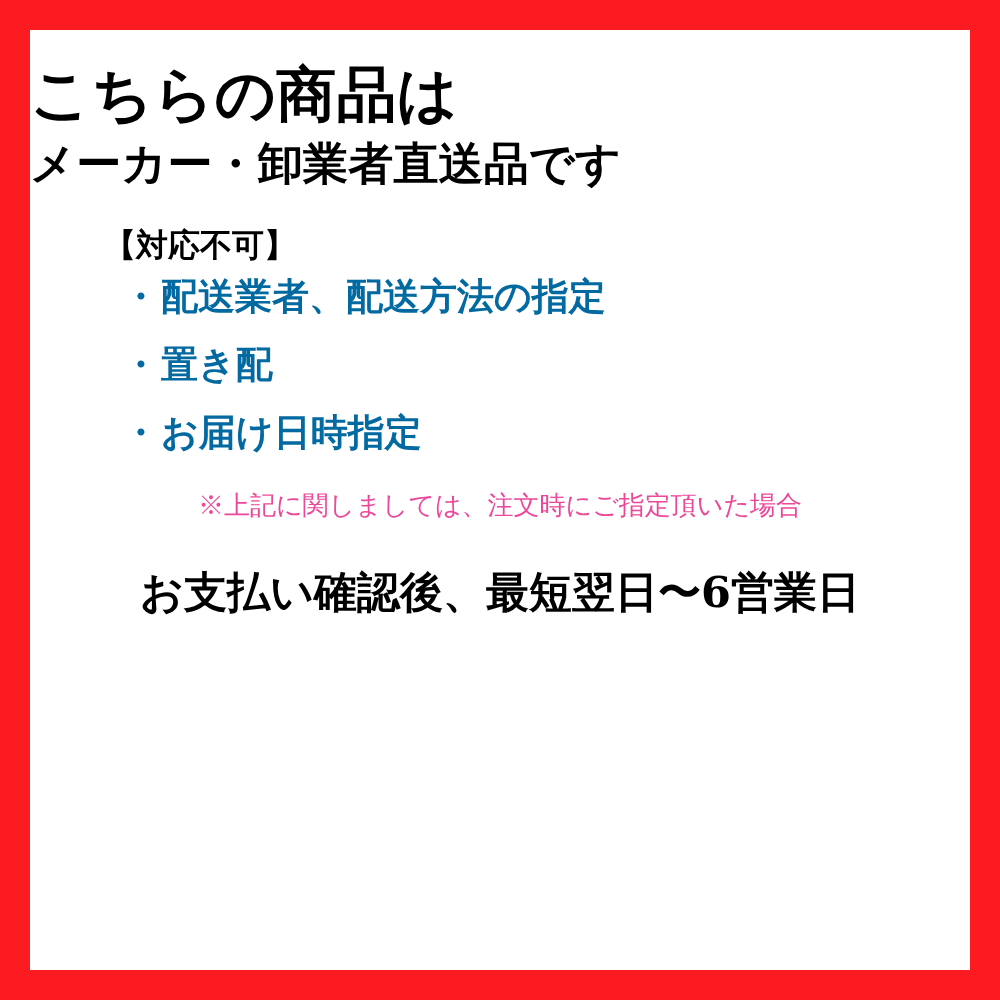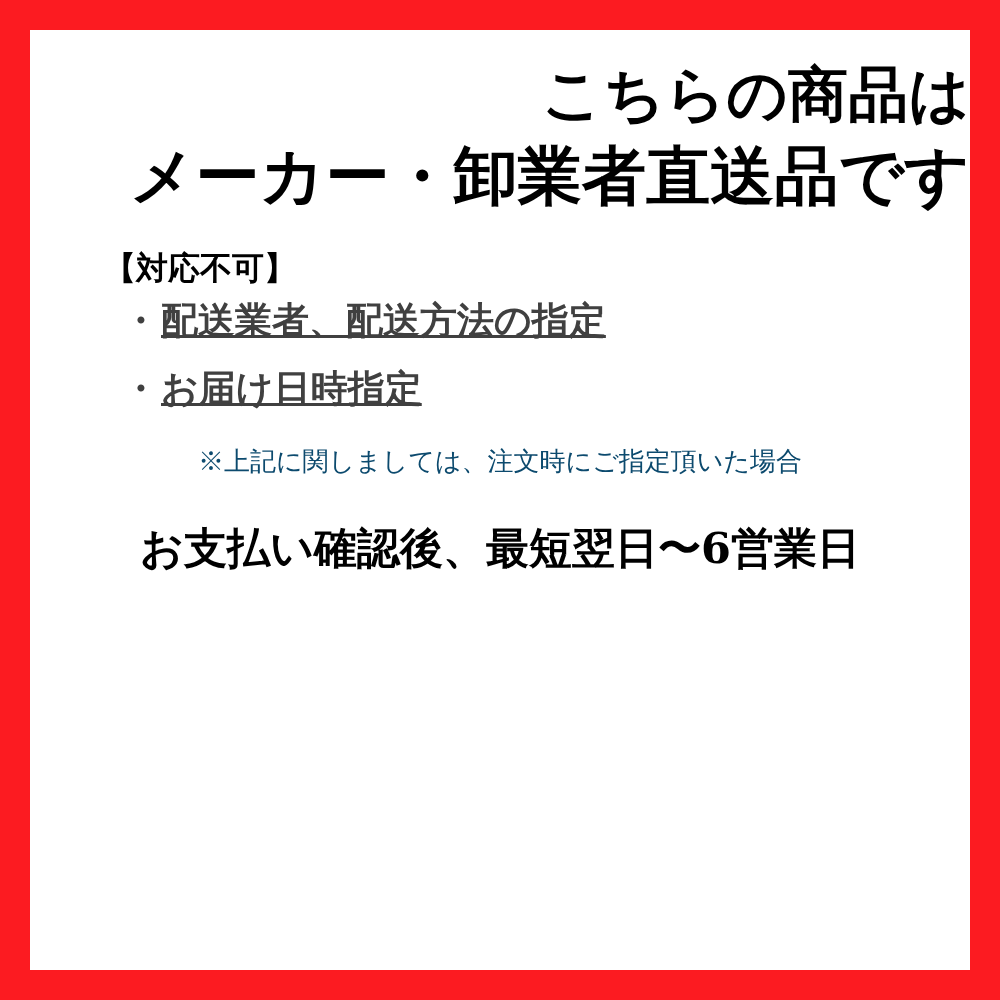--- a/index.html
+++ b/index.html
@@ -20,32 +20,32 @@
     width: 940px;
     height: 940px;
     background: #ffffff;
     box-sizing: border-box;
     display: flex;
     flex-direction: column;
     align-items: center;
   }
   .headline {
     width: 100%;
-    text-align: right;
+    text-align: left;
     font-weight: bold;
     color: #000000;
     letter-spacing: 0.01em;
   }
   .headline-line1 {
     font-size: 60px;
     line-height: 1.22;
     margin-top: 28px;
   }
   .headline-line2 {
-    font-size: 64px;
+    font-size: 45px;
     line-height: 1.22;
     margin-top: 6px;
   }
   .section-label {
     align-self: flex-start;
     margin-left: 74px;
     margin-top: 34px;
     font-size: 32px;
     font-weight: bold;
     color: #000000;
@@ -55,35 +55,34 @@
     align-self: flex-start;
     margin: 0;
     padding: 0;
     list-style: none;
     margin-left: 92px;
     margin-top: 14px;
   }
   .restriction-item {
     font-size: 37px;
     font-weight: bold;
-    color: #404040;
+    color: #0369a1;
     line-height: 1.0;
     margin-bottom: 31px;
     white-space: nowrap;
-    text-decoration: underline;
   }
   .restriction-item .bullet {
     display: inline-block;
     margin-right: 2px;
   }
   .footnote {
     width: 100%;
     text-align: center;
     font-size: 26px;
-    color: #0c4a6e;
+    color: #ec4899;
     line-height: 1.5;
     margin-top: 4px;
   }
   .footnote .fn-line {
     display: block;
   }
   .shipping-note {
     width: 100%;
     text-align: center;
     font-size: 43px;
@@ -106,20 +105,23 @@
     <div class="headline-line2">メーカー・卸業者直送品です</div>
   </div>
 
   <div class="section-label">【対応不可】</div>
 
   <ul class="restriction-list">
     <li class="restriction-item">
       <span class="bullet">・</span><span>配送業者、配送方法の指定</span>
     </li>
     <li class="restriction-item">
+      <span class="bullet">・</span><span>置き配</span>
+    </li>
+    <li class="restriction-item">
       <span class="bullet">・</span><span>お届け日時指定</span>
     </li>
   </ul>
 
   <div class="footnote">
     <span class="fn-line">※上記に関しましては、注文時にご指定頂いた場合</span>
   </div>
 
   <div class="shipping-note">
     <span class="sn-line">お支払い確認後、最短翌日〜6営業日</span>

